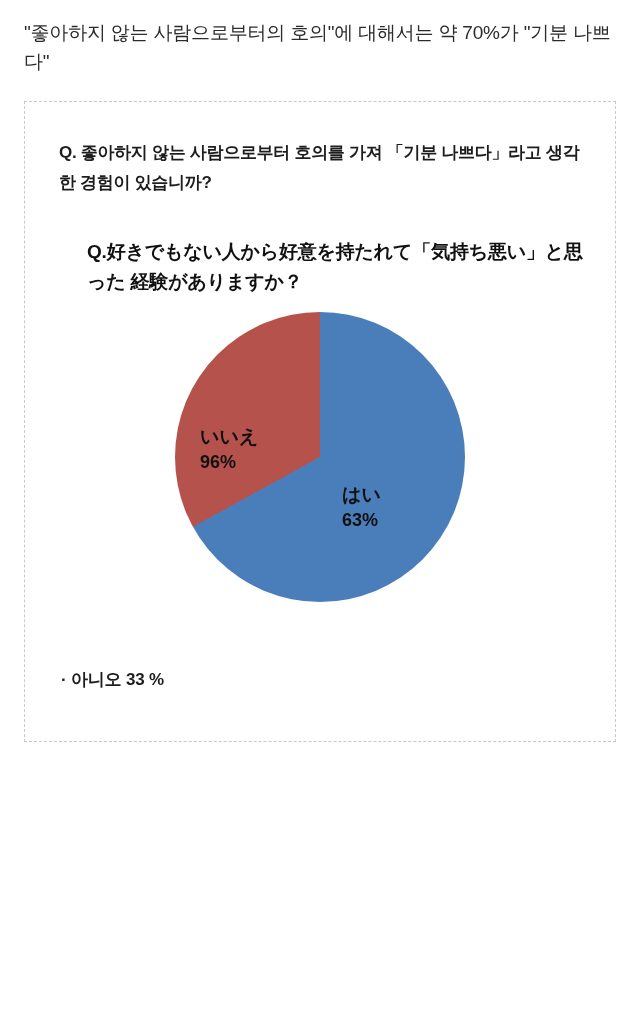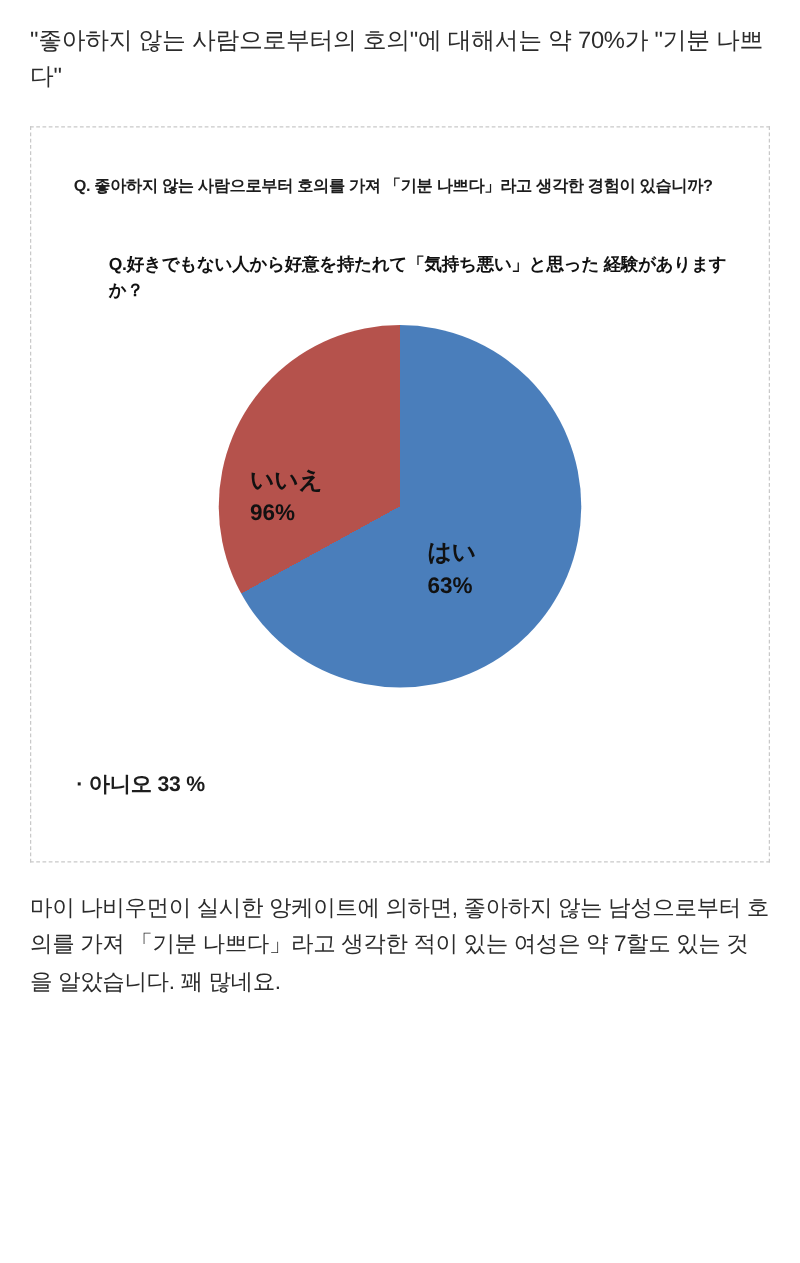--- a/index.html
+++ b/index.html
@@ -31,30 +31,30 @@
     white-space: pre-wrap;
   }
   .card {
     border: 1px dashed #c9c9c9;
     box-sizing: border-box;
     padding: 30px 28px 34px 28px;
     margin: 0 0 22px 0;
     background: #fff;
   }
   .q-title {
-    font-size: 13px;
+    font-size: 17px;
     font-weight: bold;
     line-height: 1.75;
     color: #1d1d1d;
     letter-spacing: -0.3px;
     margin: 6px 0 40px 6px;
     white-space: pre-wrap;
   }
   .jp-q {
-    font-size: 14px;
+    font-size: 19px;
     line-height: 1.55;
     color: #111;
     font-weight: 600;
     margin: 0 0 8px 34px;
     letter-spacing: -0.2px;
     white-space: pre-wrap;
   }
   .chart-wrap {
     position: relative;
     height: 330px;
@@ -138,15 +138,14 @@
         <span class="pct">96%</span>
       </div>
     </div>
 
     <div class="legend">
       <div class="legend-item">· 아니오 33 %</div>
     </div>
 
   </div>
 
-  <p class="body-text">마이 나비우먼이 실시한 앙케이트에 의하면, 좋아하지 않는 남성으로부터 호의를 가져 「기분 나쁘다」라고 생각한 적이 있는 여성은 약 7할도 있는 것을 알았습니다. 꽤 많네요.</p>
 
 </div>
 
 </body></html>

